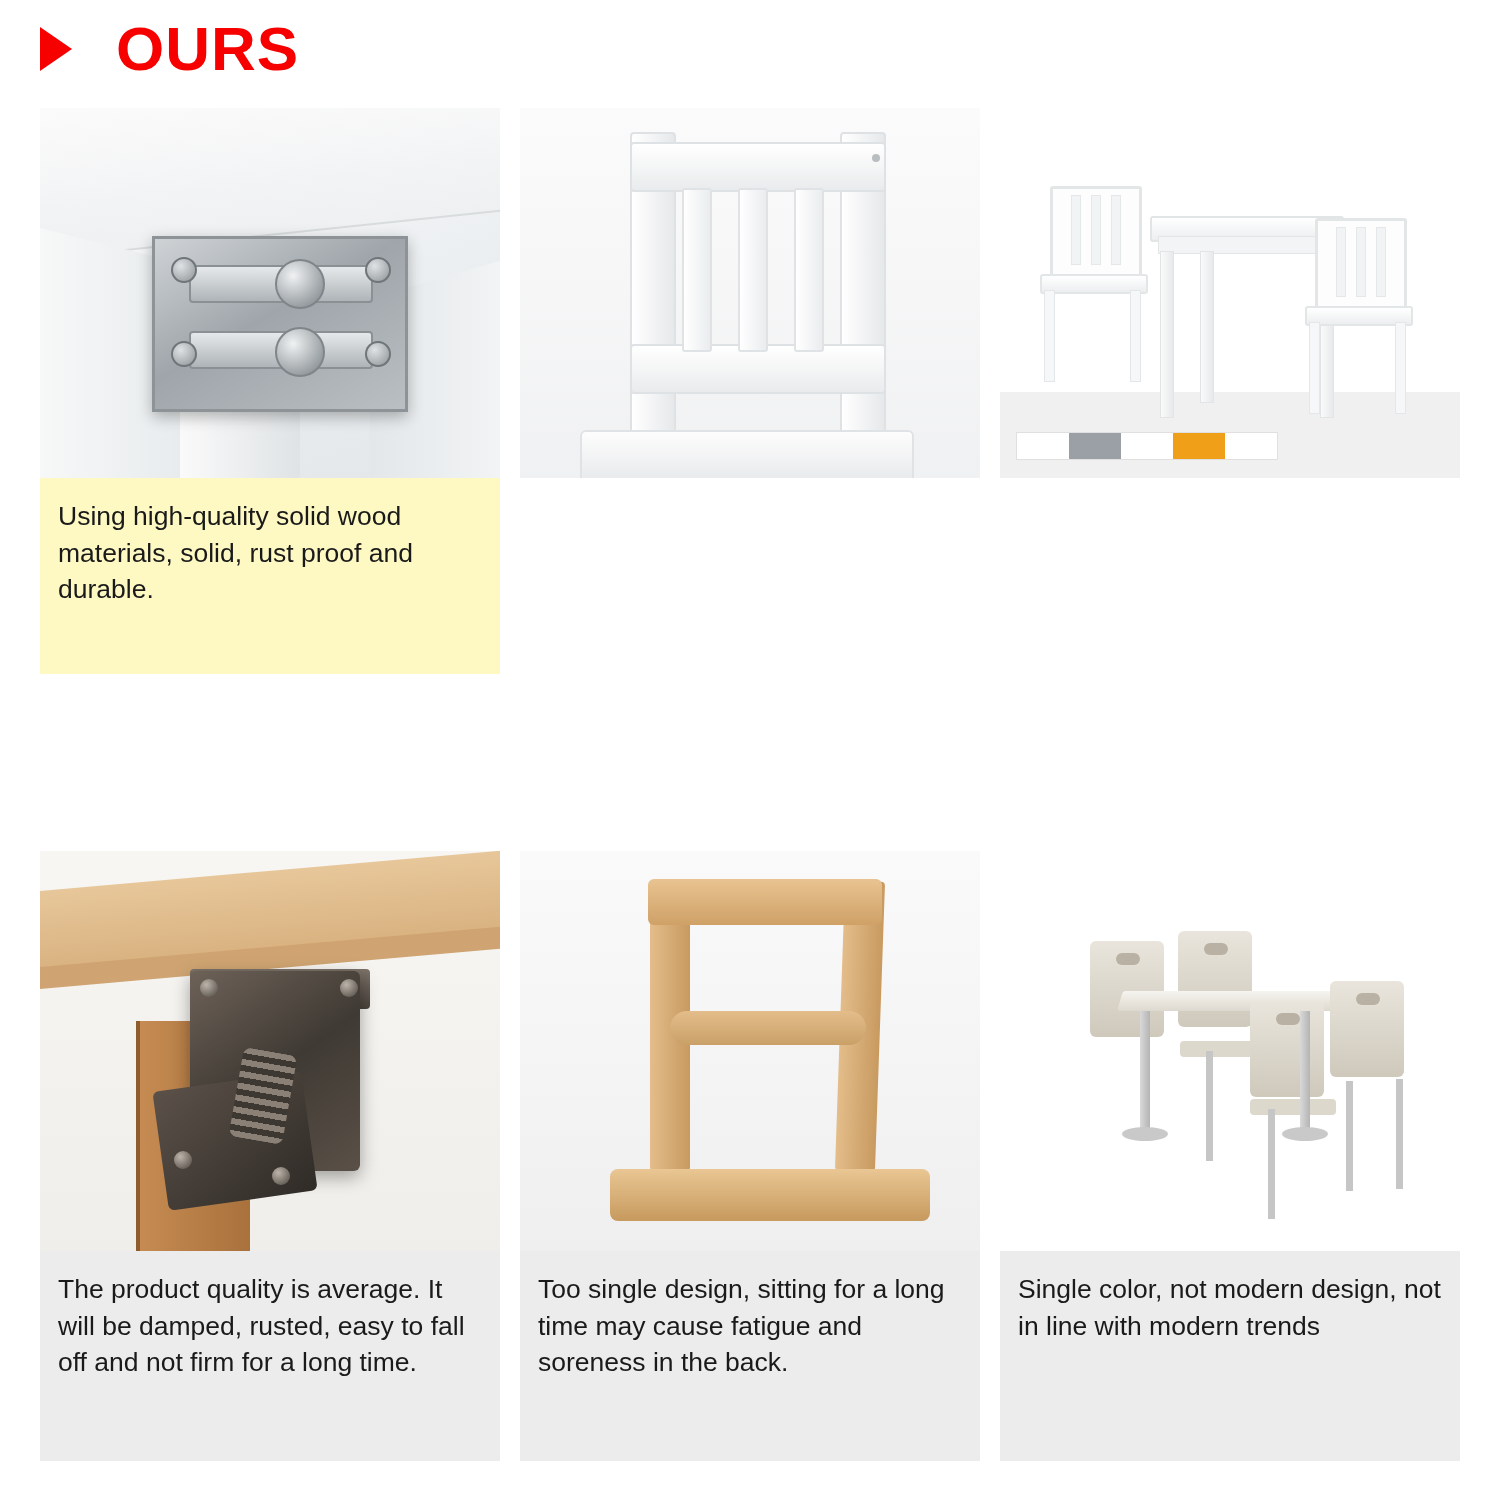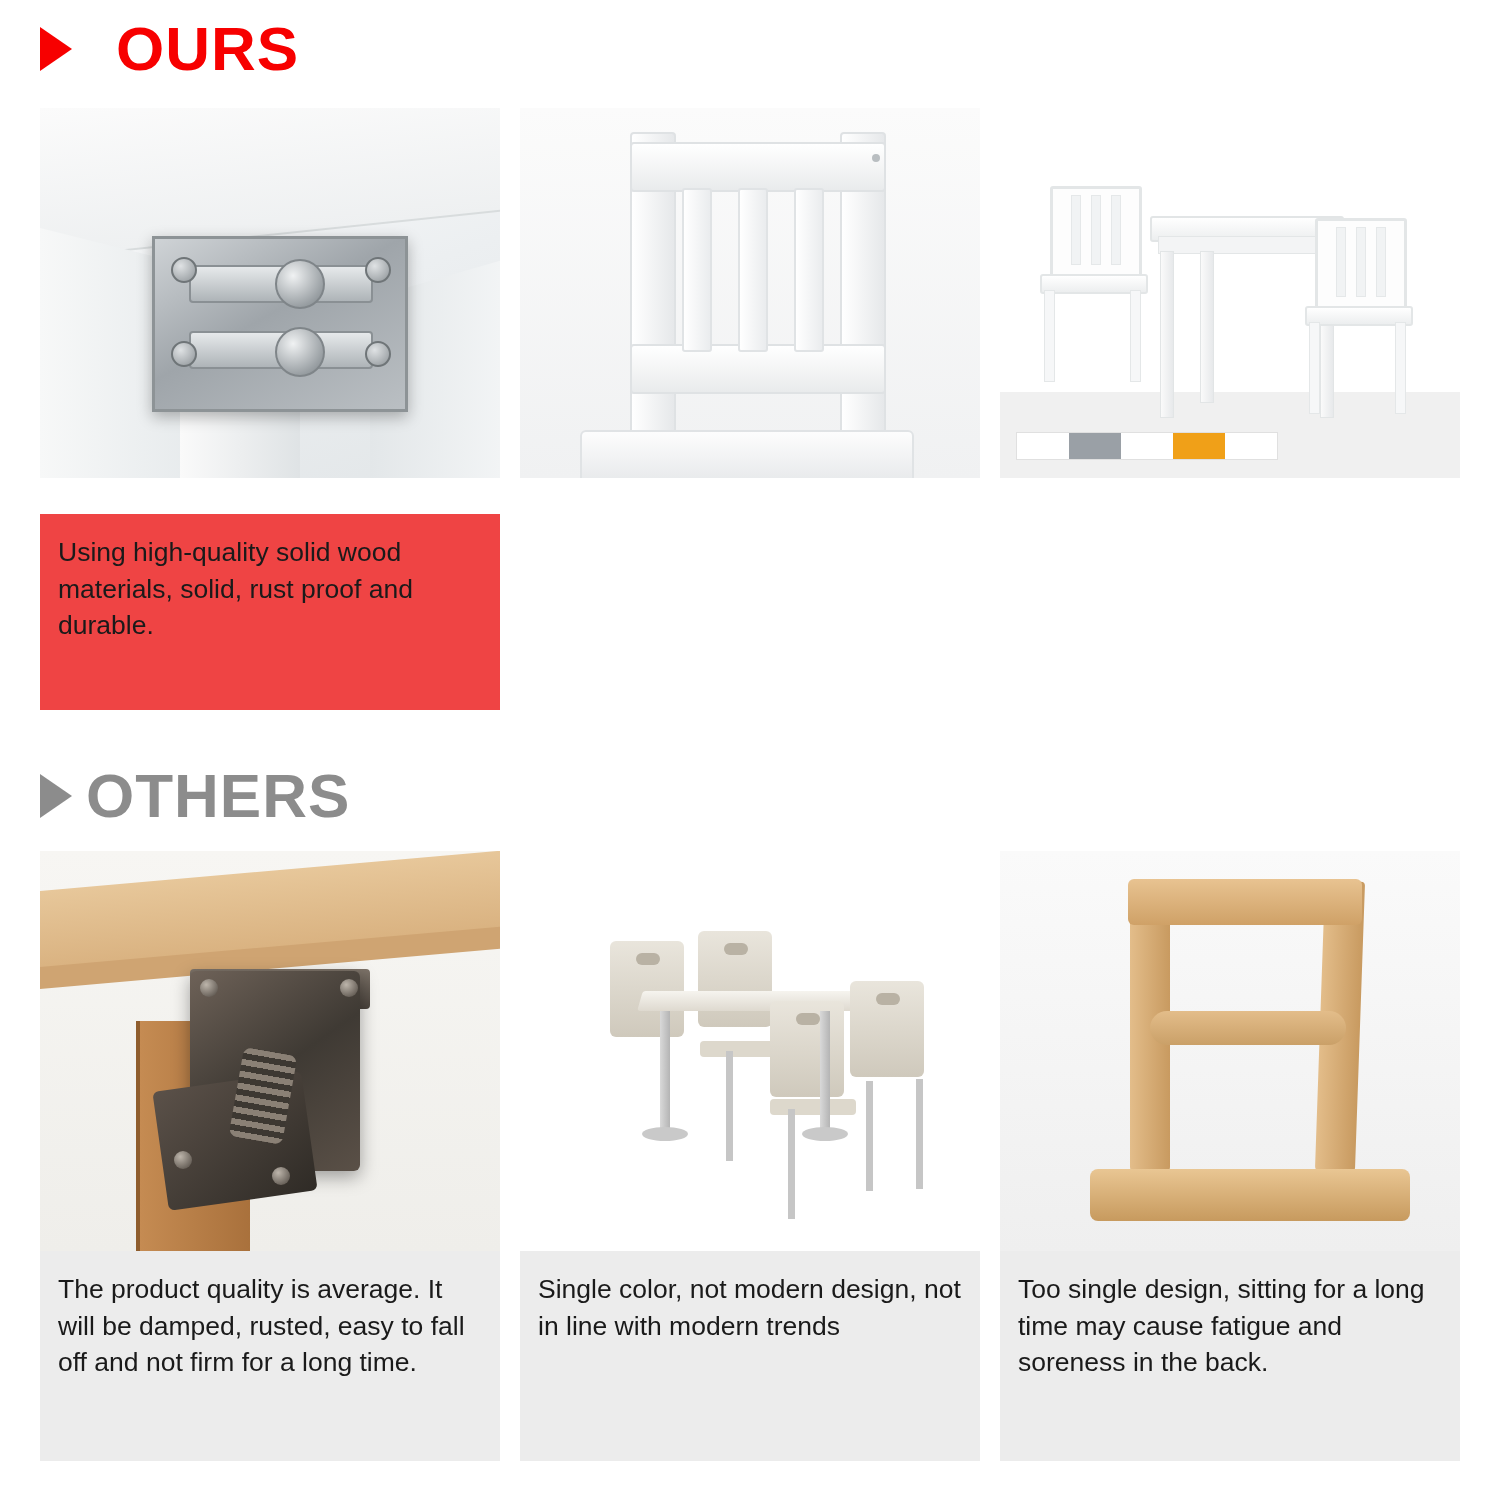--- a/index.html
+++ b/index.html
@@ -69,21 +69,21 @@
     background: #f2f2f2;
   }
   .photo-others { height: 400px; }
 
   .caption {
     padding: 20px 18px 22px 18px;
     font-size: 26.5px;
     line-height: 1.38;
     color: #1a1a1a;
   }
-  .cap-ours { background: #ef4444; min-height: 196px; box-sizing: border-box; margin-top: 36px;}
+  .cap-ours { background: #fef9c3; min-height: 196px; box-sizing: border-box;}
   .cap-others { background: #ececec; min-height: 210px; box-sizing: border-box;}
 
   .u { text-decoration: underline; font-weight: bold; }
 
   
   .ph1 { background: linear-gradient(160deg,#fdfdfd 0%,#eceff1 55%,#e2e6e8 100%); }
   .ph1 .panel-top {
     position: absolute; left: 0; top: 0; width: 460px; height: 150px;
     background: linear-gradient(180deg,#fbfbfb,#eef0f1);
     border-bottom: 2px solid #d8dcdd;
@@ -424,43 +424,52 @@
           <div class="sw" style="background:#ffffff"></div>
           <div class="sw" style="background:#9aa0a6"></div>
           <div class="sw" style="background:#ffffff"></div>
           <div class="sw" style="background:#f0a018"></div>
           <div class="sw" style="background:#ffffff"></div>
         </div>
       </div>
     </div>
   </div>
 
-  <div class="section-header sec-others">
-    <div class="tri tri-gray"></div>
-    <div class="sec-title title-gray">OTHERS</div>
-  </div>
 
   <div class="grid grid-others">
 
     <div class="card">
       <div class="photo photo-others ph4">
         <div class="board"></div>
         <div class="board-edge"></div>
         <div class="upright"></div>
         <div class="plate"></div>
         <div class="metal"></div>
         <div class="metal2"></div>
         <div class="spring"></div>
         <div class="rivet r1"></div>
         <div class="rivet r2"></div>
         <div class="rivet r3"></div>
         <div class="rivet r4"></div>
       </div>
       <div class="caption cap-others">
         <span>The product quality is average. It will be damped, rusted, easy to fall off and not firm for a long time.</span>
+      </div>
+    </div>
+
+    <div class="card">
+      <div class="photo photo-others ph5">
+        <div class="wpost wpost-l"></div>
+        <div class="wpost wpost-r"></div>
+        <div class="wtop"></div>
+        <div class="wmid"></div>
+        <div class="wseat"></div>
+      </div>
+      <div class="caption cap-others">
+        <span>Too single design, sitting for a long time may cause fatigue and soreness in the back.</span>
       </div>
     </div>
 
     <div class="card">
       <div class="photo photo-others ph6">
         <div class="cchair cc1">
             <div class="cch-hole"></div>
           </div>
         <div class="cchair cc2">
             <div class="cch-hole"></div>
@@ -480,28 +489,15 @@
         <div class="cslim cs2"></div>
         <div class="cslim cs3"></div>
         <div class="cslim cs4"></div>
         <div class="cfoot cf1"></div>
         <div class="cfoot cf2"></div>
       </div>
       <div class="caption cap-others">
         <span>Single color, not modern design, not in line with modern trends</span>
       </div>
     </div>
-
-    <div class="card">
-      <div class="photo photo-others ph5">
-        <div class="wpost wpost-l"></div>
-        <div class="wpost wpost-r"></div>
-        <div class="wtop"></div>
-        <div class="wmid"></div>
-        <div class="wseat"></div>
-      </div>
-      <div class="caption cap-others">
-        <span>Too single design, sitting for a long time may cause fatigue and soreness in the back.</span>
-      </div>
-    </div>
   </div>
 
 </div>
 
 </body></html>

